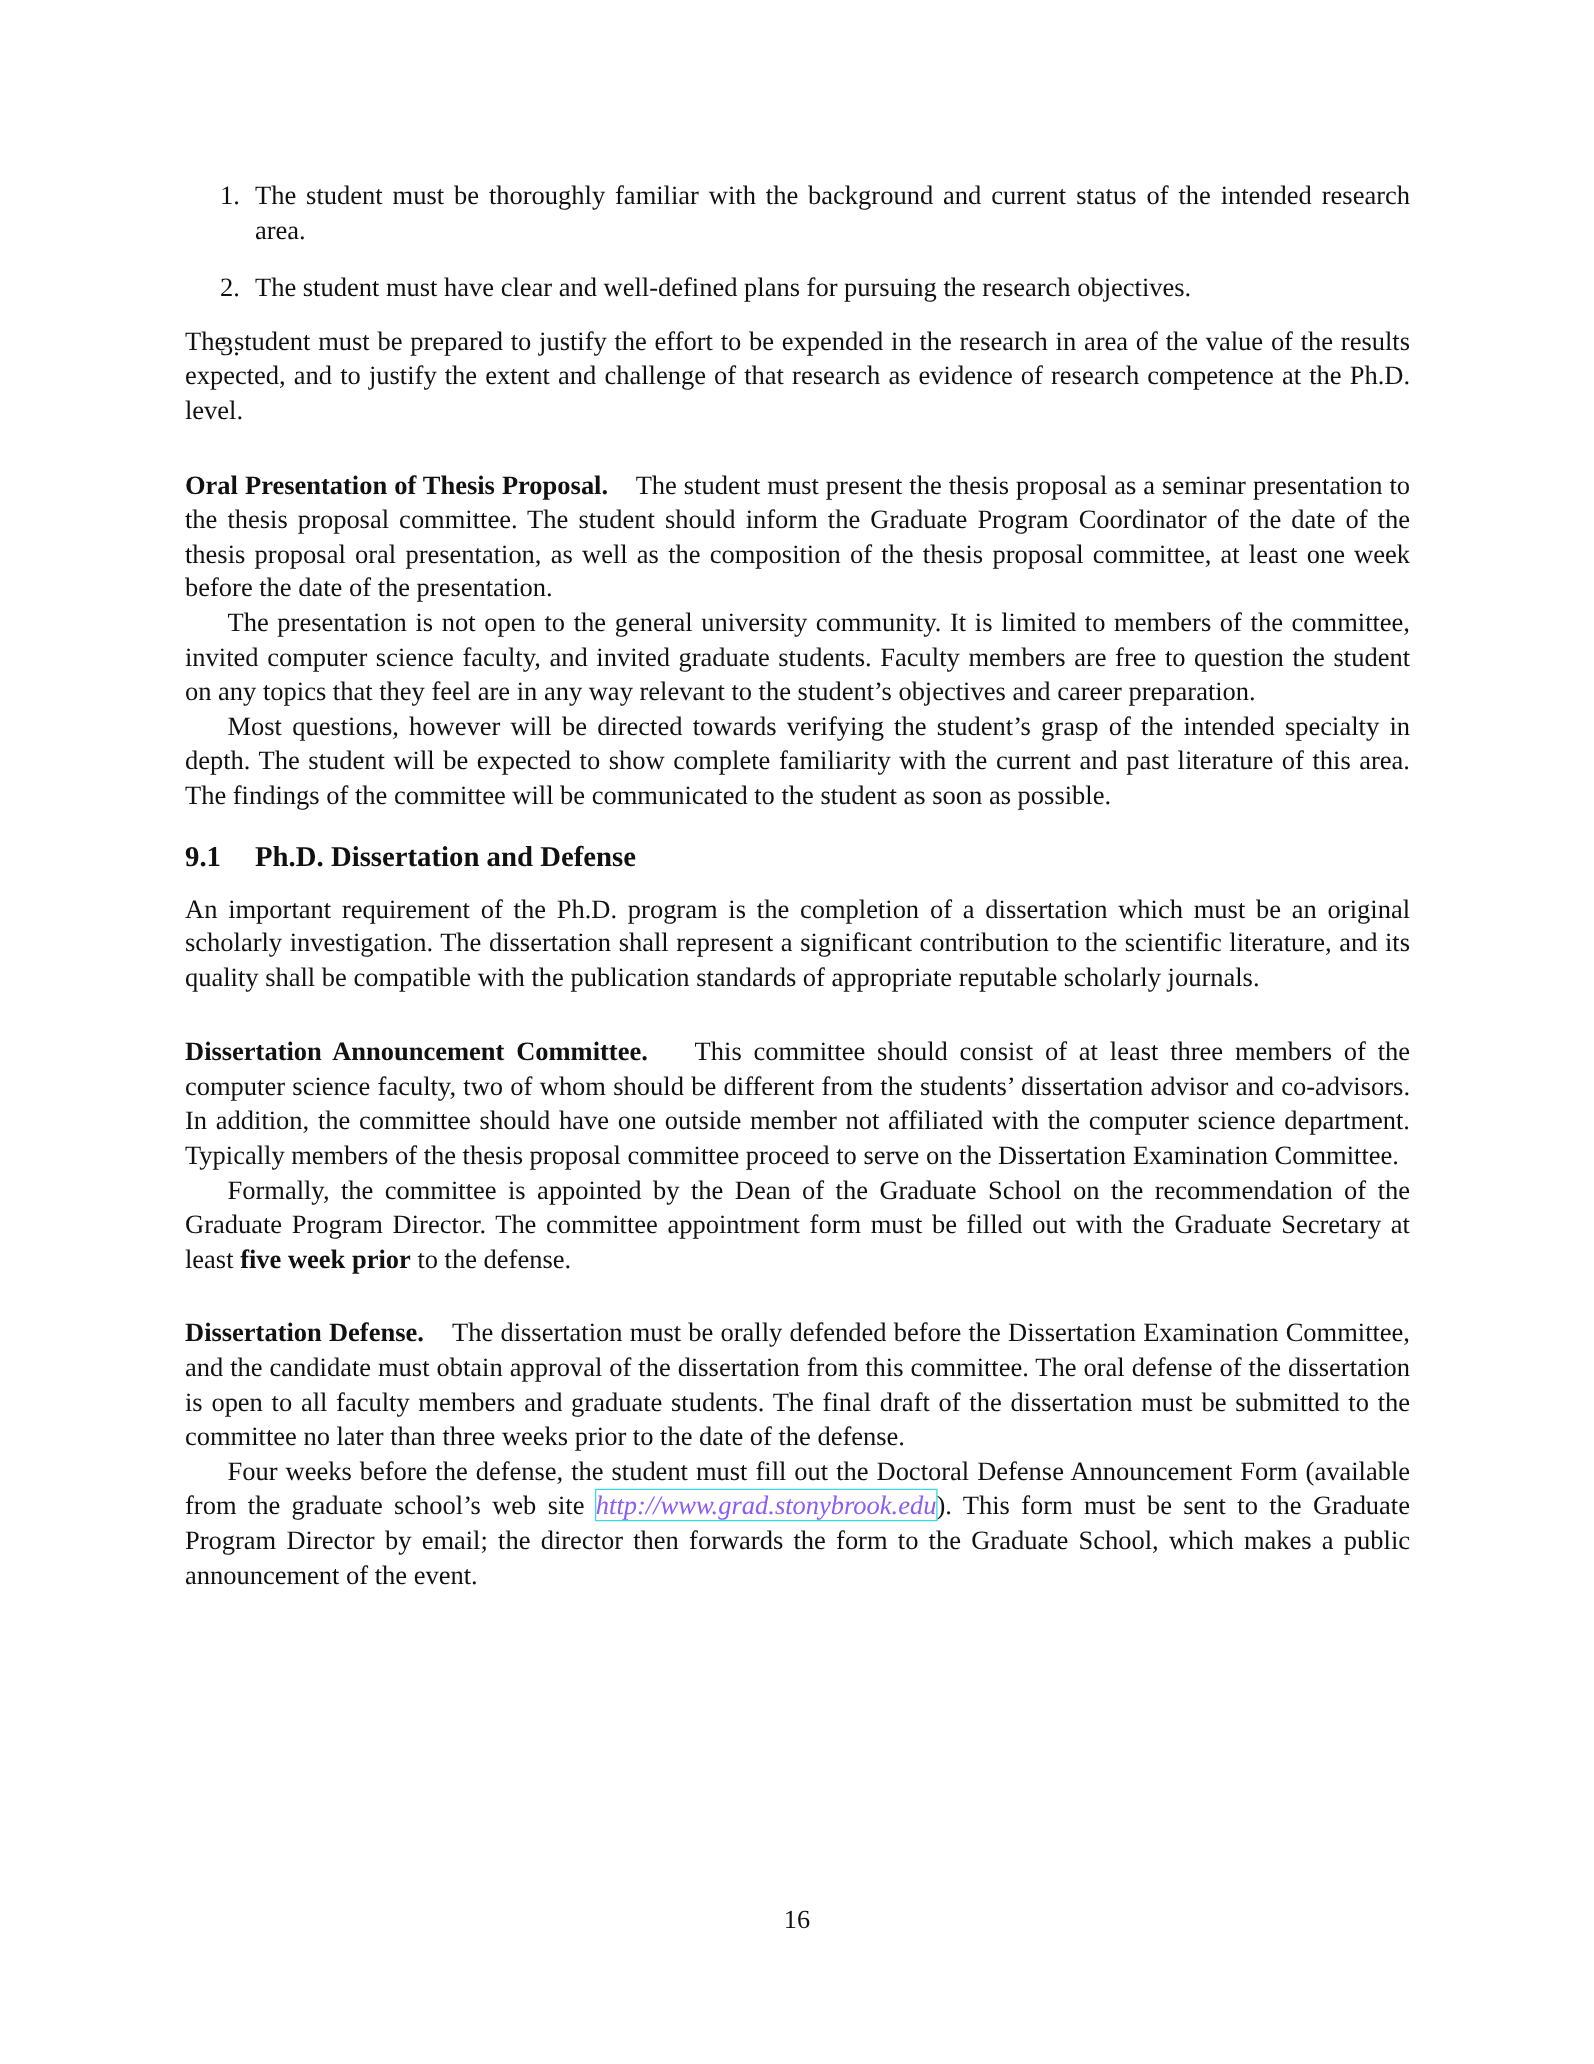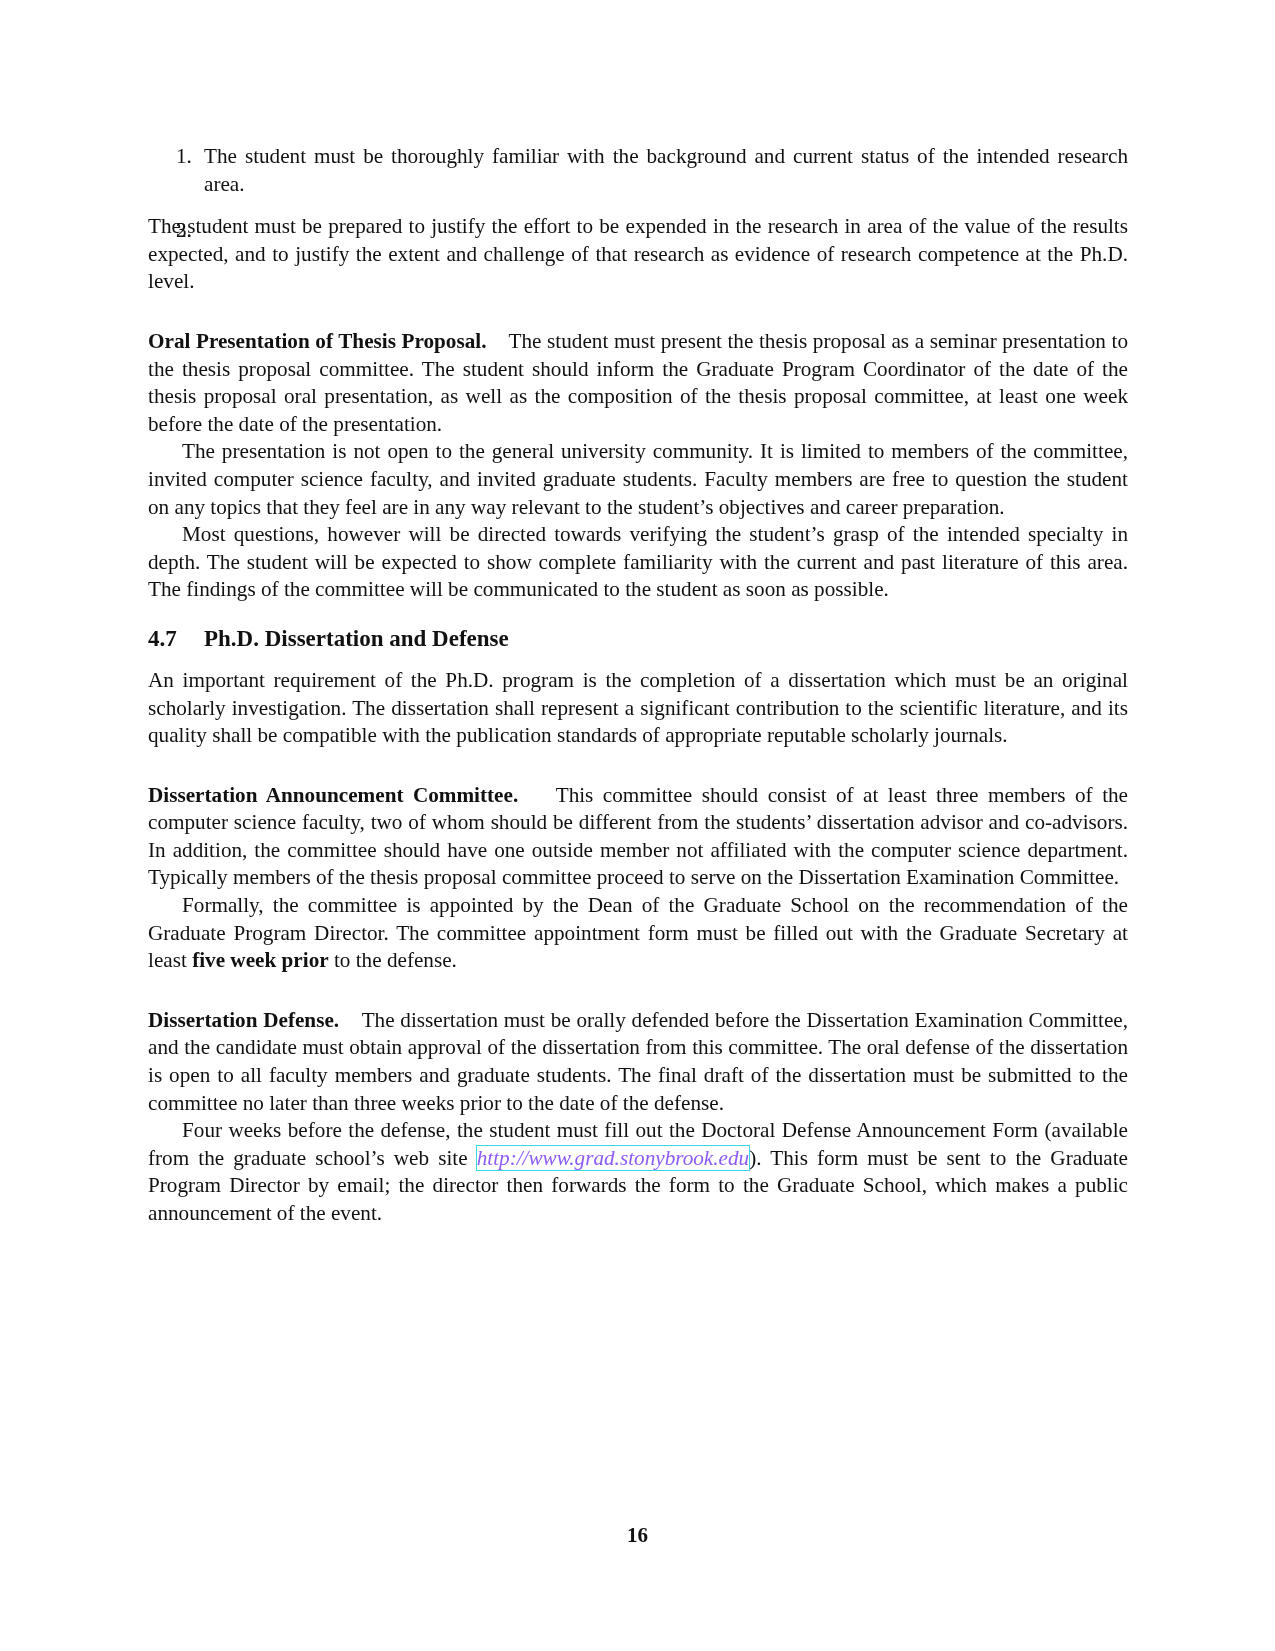--- a/index.html
+++ b/index.html
@@ -10,51 +10,52 @@
   .enum li { position:relative; padding-left:56px; margin-bottom:19px; text-align:justify; }
   .enum li .num { position:absolute; left:28px; top:0; }
   p { margin:0; text-align:justify; }
   p.indent { text-indent:34px; }
   .gap { height:22px; }
   .bold { font-weight:bold; }
   h2 { font-size:23px; font-weight:bold; margin:21px 0 14px 0; line-height:28px; }
   h2 .secnum { display:inline-block; width:56px; }
   a.url { font-style:italic; color:#8b5cf6; text-decoration:none; outline:1.5px solid #3ad7e6; outline-offset:0px;
           font-family:"Liberation Serif", serif; }
-  .pagenum { position:absolute; top:1523px; left:0; width:1275px; text-align:center; font-size:21px;font-weight:bold; }
+  .pagenum { position:absolute; top:1523px; left:0; width:1275px; text-align:center; font-size:21px; }
 </style>
 </head>
 <body>
 
 <div class="page">
   <ul class="enum">
     <li>
       <span class="num">1.</span>
       <span>The student must be thoroughly familiar with the background and current status of the intended research area.</span>
     </li>
     <li>
       <span class="num">2.</span>
+      <span>The student must have clear and well-defined plans for pursuing the research objectives.</span>
     </li>
     <li>
       <span class="num">3.</span>
     </li>
   </ul>
 
   <p style="margin-top:-4px;">The student must be prepared to justify the effort to be expended in the research in area of the value of the results expected, and to justify the extent and challenge of that research as evidence of research competence at the Ph.D. level.</p>
 
   <div class="gap"></div>
   <p style="margin-top:10px;">
     <span class="bold">Oral Presentation of Thesis Proposal.</span>&nbsp;&nbsp;&nbsp;
     <span>The student must present the thesis proposal as a seminar presentation to the thesis proposal committee. The student should inform the Graduate Program Coordinator of the date of the thesis proposal oral presentation, as well as the composition of the thesis proposal committee, at least one week before the date of the presentation.</span>
   </p>
   <p class="indent">The presentation is not open to the general university community. It is limited to members of the committee, invited computer science faculty, and invited graduate students. Faculty members are free to question the student on any topics that they feel are in any way relevant to the student’s objectives and career preparation.</p>
   <p class="indent">Most questions, however will be directed towards verifying the student’s grasp of the intended specialty in depth. The student will be expected to show complete familiarity with the current and past literature of this area. The findings of the committee will be communicated to the student as soon as possible.</p>
 
   <h2>
-    <span class="secnum">4.7</span><span>Ph.D. Dissertation and Defense</span>
+    <span class="secnum">9.1</span><span>Ph.D. Dissertation and Defense</span>
   </h2>
   <p>An important requirement of the Ph.D. program is the completion of a dissertation which must be an original scholarly investigation. The dissertation shall represent a significant contribution to the scientific literature, and its quality shall be compatible with the publication standards of appropriate reputable scholarly journals.</p>
 
   <div class="gap"></div>
   <p style="margin-top:10px;">
     <span class="bold">Dissertation Announcement Committee.</span>&nbsp;&nbsp;&nbsp;
     <span>This committee should consist of at least three members of the computer science faculty, two of whom should be different from the students’ dissertation advisor and co-advisors. In addition, the committee should have one outside member not affiliated with the computer science department. Typically members of the thesis proposal committee proceed to serve on the Dissertation Examination Committee.</span>
   </p>
   <p class="indent">
     <span>Formally, the committee is appointed by the Dean of the Graduate School on the recommendation of the Graduate Program Director. The committee appointment form must be filled out with the Graduate Secretary at least </span><span class="bold">five week prior</span><span> to the defense.</span>

